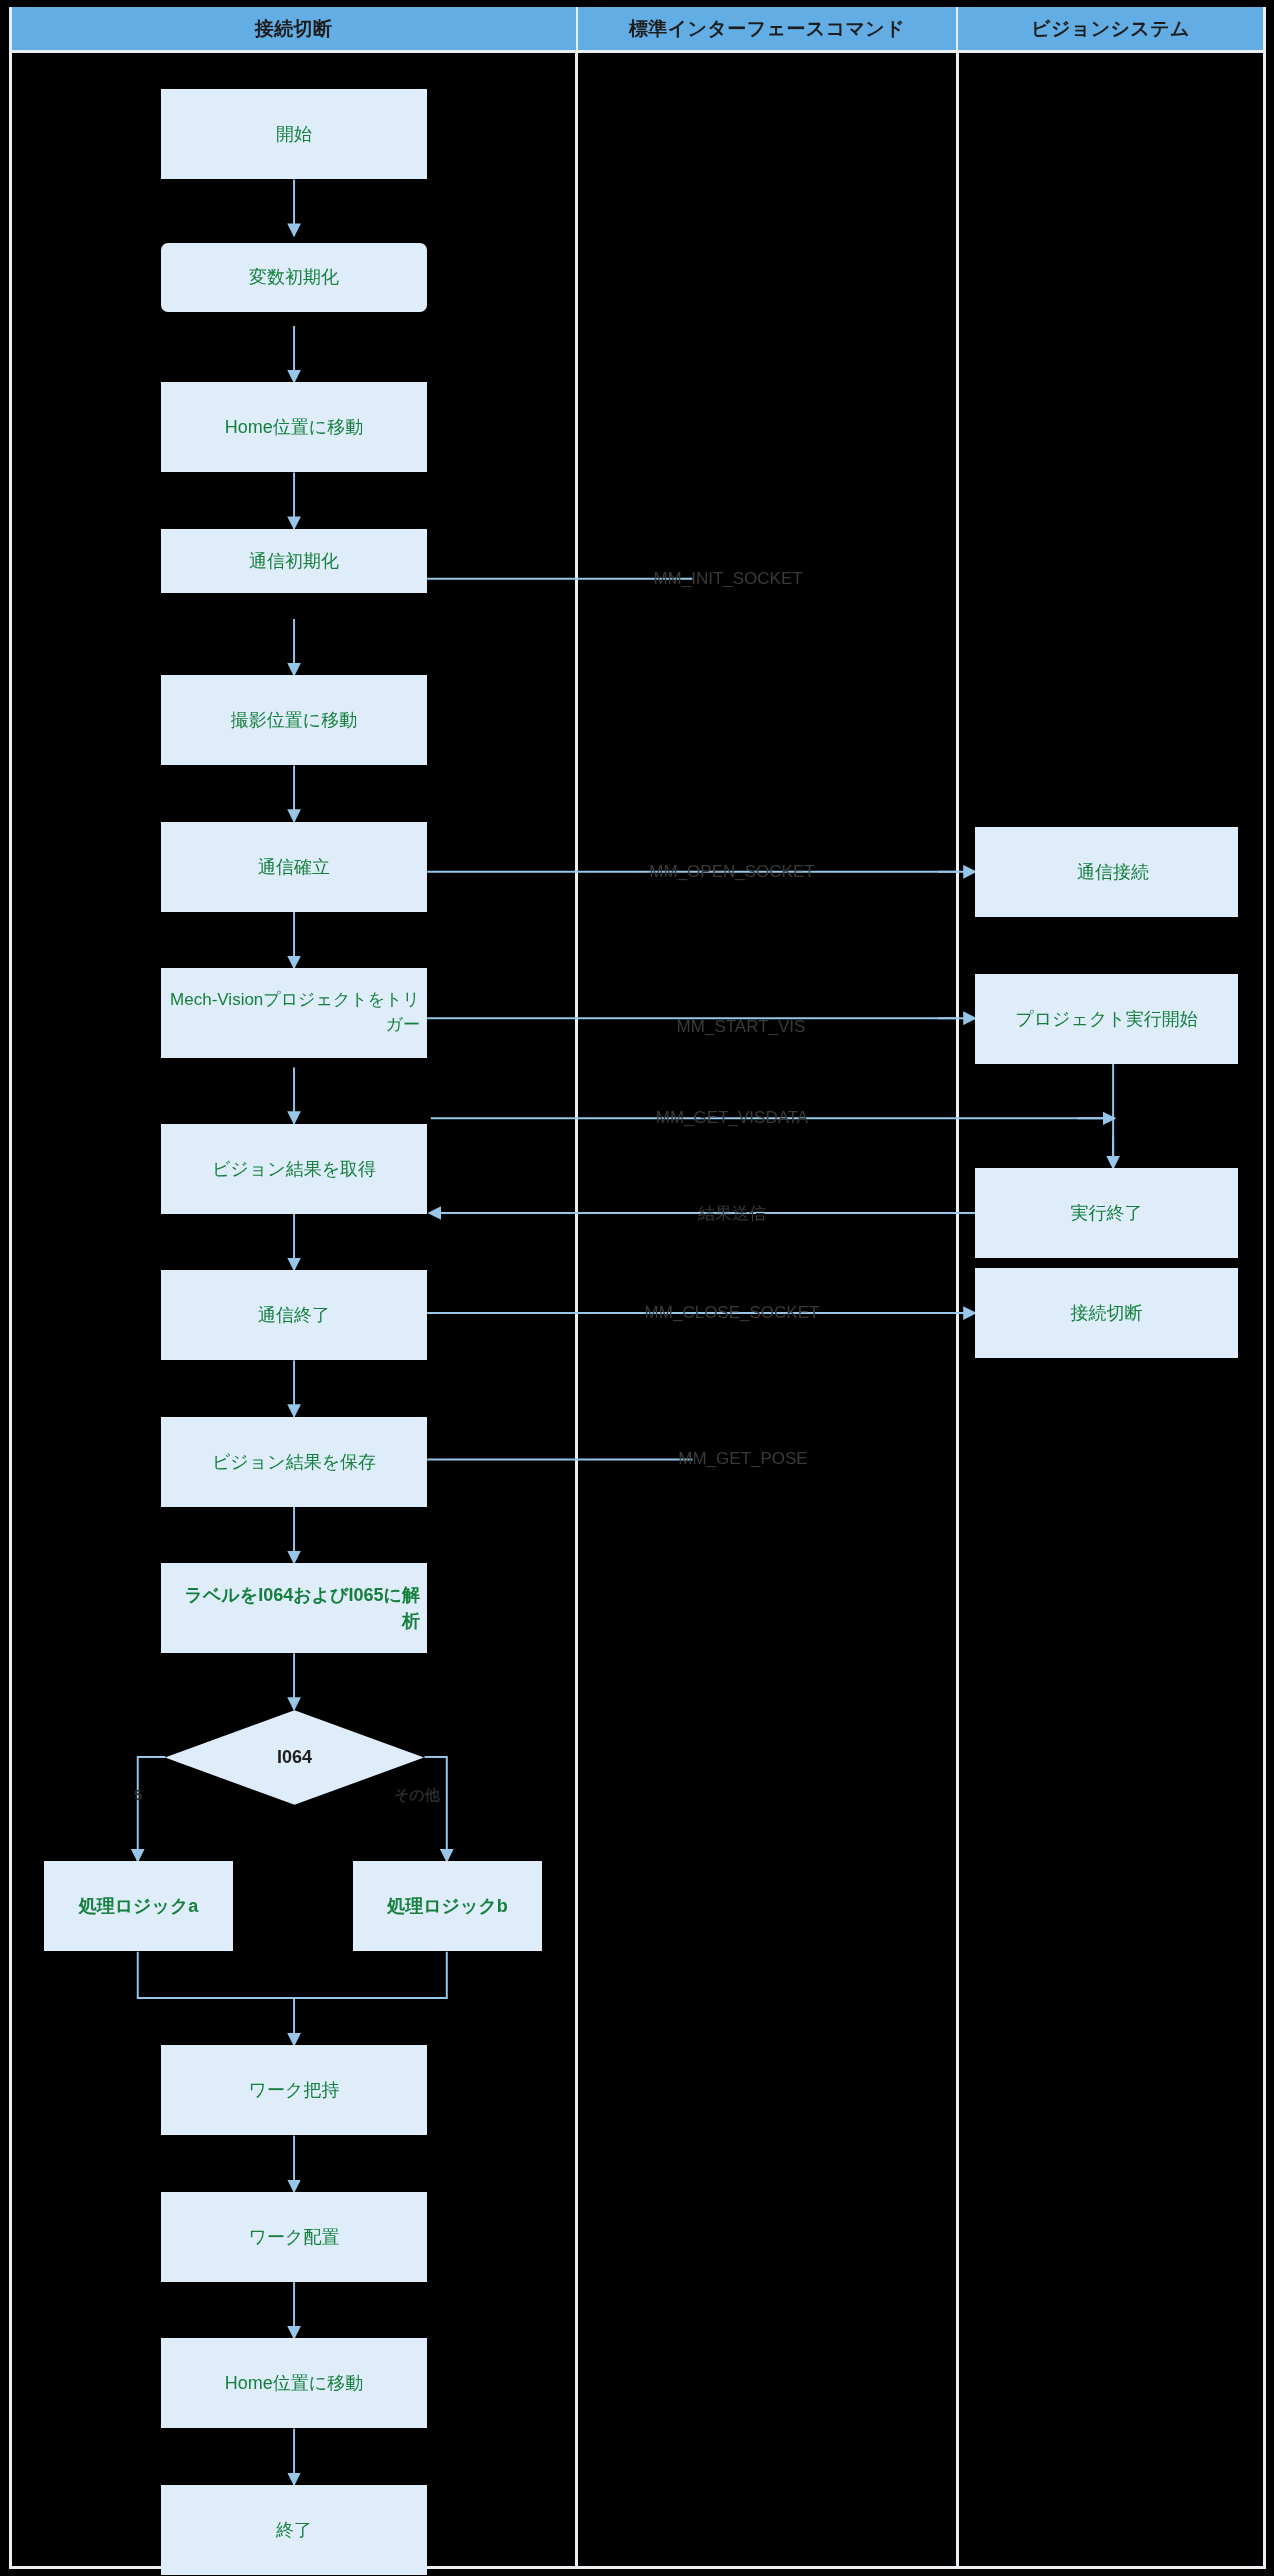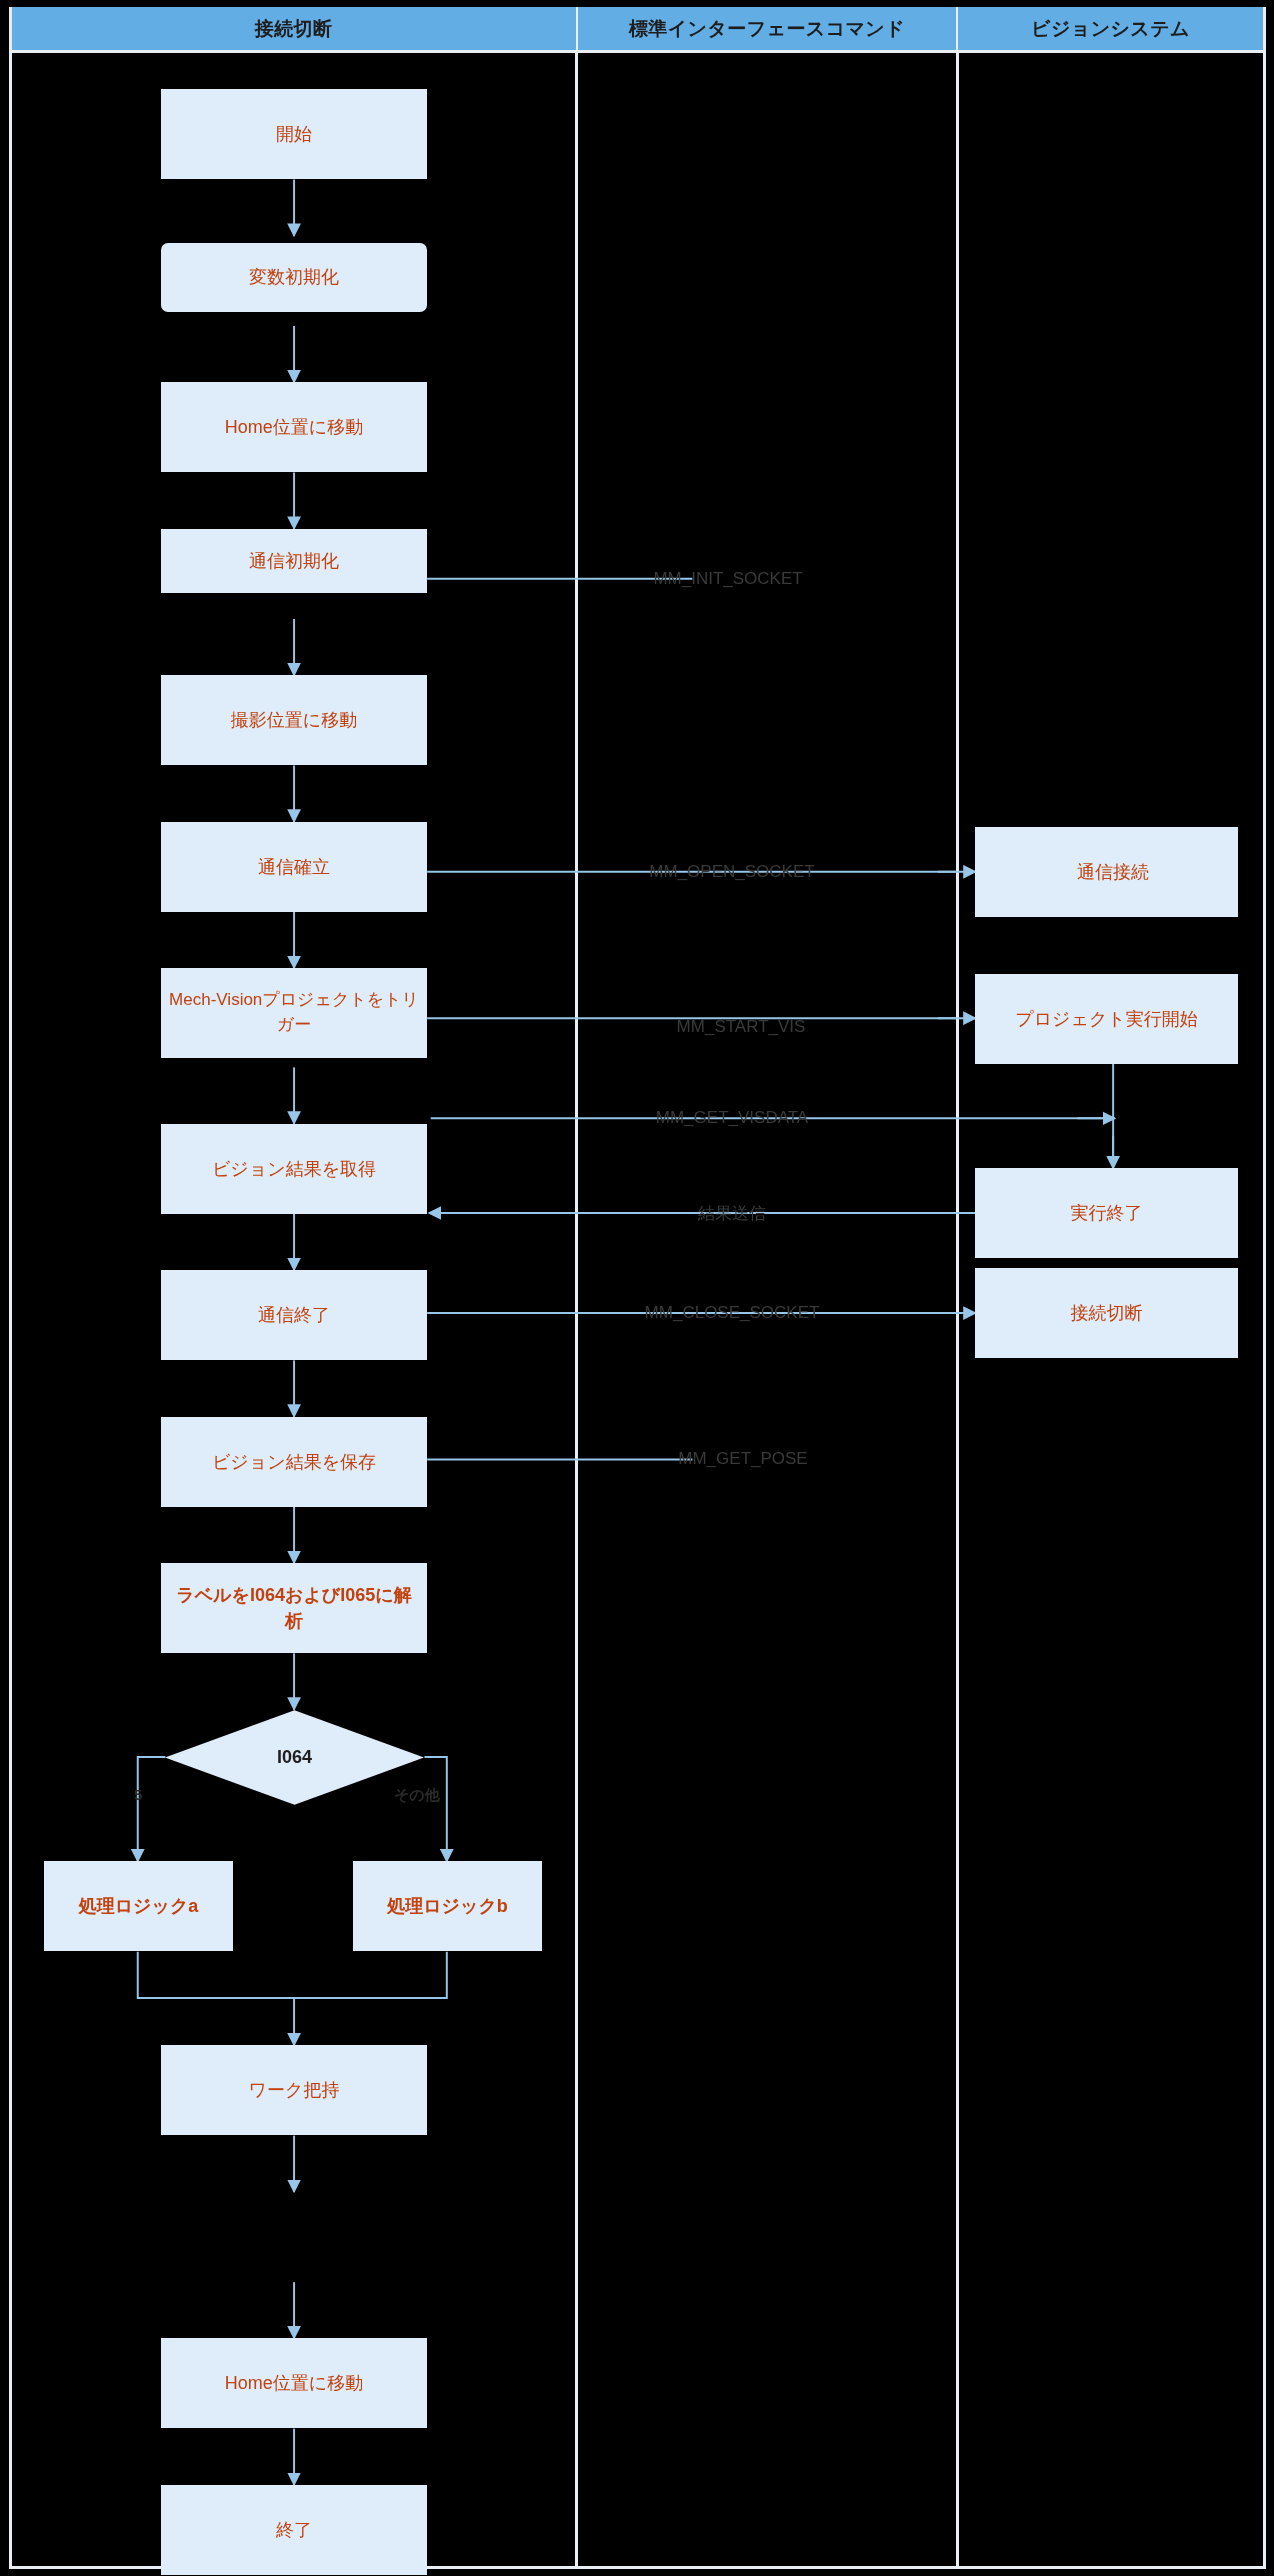--- a/index.html
+++ b/index.html
@@ -54,25 +54,25 @@
     left:1263px;
     top:7.1px;
     width:2.7px;
     background:#e9eef2;
   }
 
   
   .node{
     position:absolute;
     background:#dfecf9;
-    color:#c2410c;
+    color:#15803d;
     display:flex;
     align-items:center;
     justify-content:center;
-    text-align:center;
+    text-align:right;
     font-size:18px;
     line-height:1.45;
     box-sizing:border-box;
     padding:3.6px 7.1px;
   }
   .node.bold{font-weight:700;}
   .node.small{font-size:17px;}
 
   
   .diamond-wrap{
@@ -227,20 +227,21 @@
 
   <div class="branch-label" style="left:134px;top:1786px;">5</div>
   <div class="branch-label" style="left:394px;top:1786px;">その他</div>
 
   <div class="node bold" style="left:44px;top:1861px;width:189px;height:90px;">処理ロジックa</div>
 
   <div class="node bold" style="left:353px;top:1861px;width:189px;height:90px;">処理ロジックb</div>
 
   <div class="node" style="left:161px;top:2045px;width:266px;height:90px;">ワーク把持</div>
 
+  <div class="node" style="left:161px;top:2192px;width:266px;height:90px;">ワーク配置</div>
 
   <div class="node" style="left:161px;top:2338px;width:266px;height:90px;">Home位置に移動</div>
 
   <div class="node" style="left:161px;top:2485px;width:266px;height:90px;">終了</div>
 
   <div class="edge-label" style="left:728px;top:579px;">MM_INIT_SOCKET</div>
 
   <div class="edge-label" style="left:732px;top:872px;">MM_OPEN_SOCKET</div>
 
   <div class="edge-label" style="left:741px;top:1027px;">MM_START_VIS</div>

